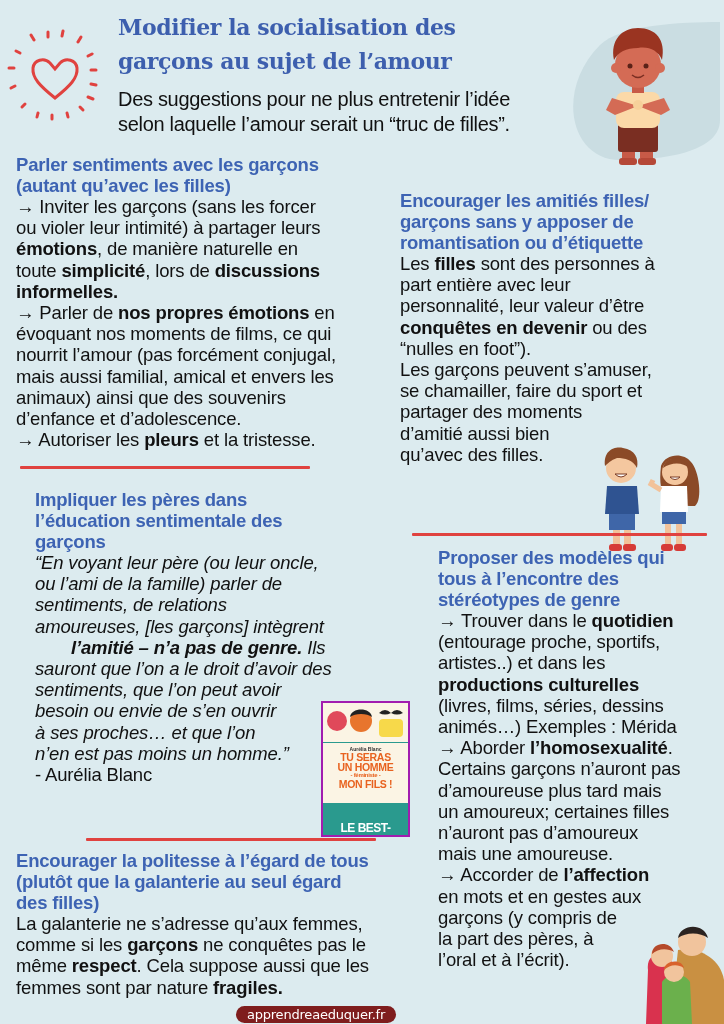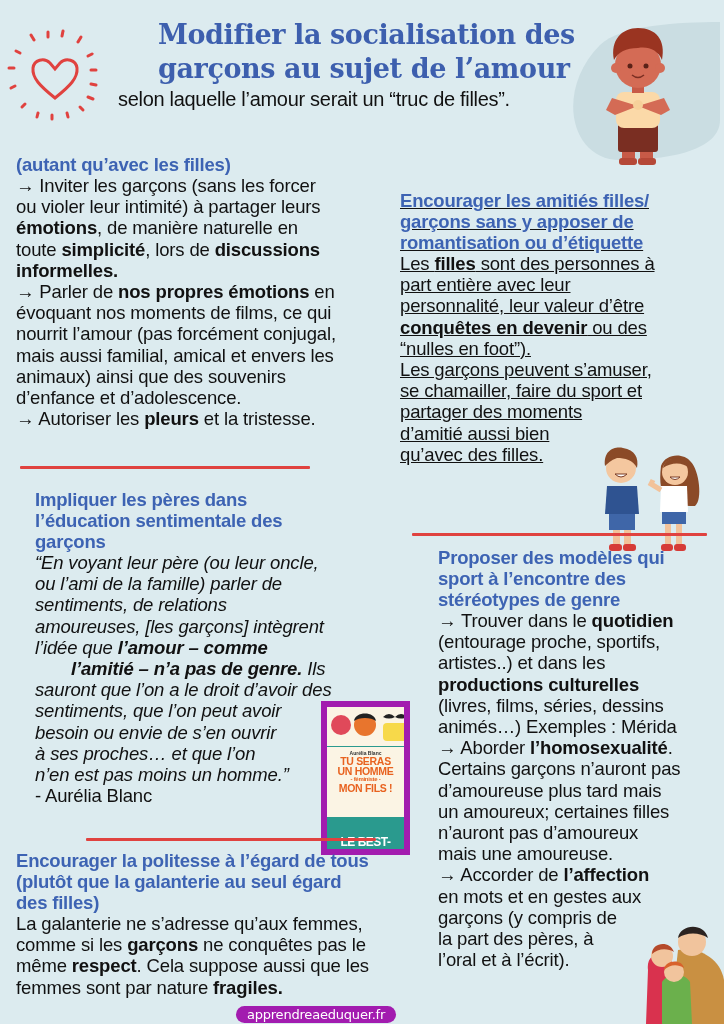--- a/index.html
+++ b/index.html
@@ -5,72 +5,72 @@
   * { box-sizing: border-box; margin: 0; padding: 0; }
   html, body { width: 724px; height: 1024px; overflow: hidden; }
   body {
     background: #dcebef;
     font-family: "Liberation Sans", sans-serif;
     color: #111;
     position: relative;
   }
   .abs { position: absolute; }
   .title {
-    left: 118px; top: 18px; width: 440px;
+    left: 118px; top: 10px; width: 440px;
     font-family: "DejaVu Serif", serif;
     font-weight: bold; color: #3d5fae;
-    font-size: 27px; line-height: 34px; letter-spacing: -0.4px; margin-left: 40px;
+    font-size: 22px; line-height: 34px; letter-spacing: -0.4px;
   }
   .subtitle {
     left: 118px; top: 87px; width: 440px;
     font-size: 20px; line-height: 25px; color: #111;
     letter-spacing: -0.3px;
   }
   .h {
     color: #3d63b3; font-weight: bold;
     font-size: 18.5px; line-height: 21px; letter-spacing: -0.2px;
   }
   .p { font-size: 18.5px; line-height: 21.2px; letter-spacing: -0.15px; }
   .p b { font-weight: bold; }
   .p i { font-style: italic; }
   .rule { height: 3px; background: #e0423f; border-radius: 1px; }
 
   .s1 { left: 16px; top: 154px; width: 360px; }
-  .s2 { left: 400px; top: 190px; width: 320px; text-decoration: underline; }
+  .s2 { left: 400px; top: 190px; width: 320px; }
   .s3 { left: 35px; top: 489px; width: 340px; }
   .s4 { left: 16px; top: 850px; width: 400px; }
   .s5 { left: 438px; top: 547px; width: 286px; }
 
   .heart-wrap { left: 0; top: 20px; width: 110px; height: 110px; }
   .boy-wrap { left: 560px; top: 10px; width: 164px; height: 160px; }
   .kids-wrap { left: 595px; top: 440px; width: 120px; height: 118px; }
   .family-wrap { left: 640px; top: 920px; width: 84px; height: 104px; }
 
   .book {
-    left: 321px; top: 701px; width: 89px; height: 154px;
-    background: #fbf4e4; border: 6px solid #a21caf;
+    left: 321px; top: 701px; width: 89px; height: 136px;
+    background: #fbf4e4; border: 2px solid #a21caf;
     overflow: hidden;
   }
   .book .top { height: 40px; background: #fbf4e4; position: relative; border-bottom: 1px solid #2a9a8e; }
   .book .author { font-size: 5px; text-align: center; font-weight: bold; margin-top: 3px; color:#333; }
   .book .bt {
     font-family: "Liberation Sans", sans-serif; font-weight: bold; color: #e8621f;
     text-align: center; font-size: 10.5px; line-height: 10px; letter-spacing: -0.3px;
   }
   .book .bt.small { font-size: 6px; line-height: 7px; }
   .book .badge {
     position: absolute; left: 0; bottom: 0; width: 100%; height: 32px;
     background: #2a9a8e; color: #fff; text-align: center;
   }
   .book .badge .l1 { font-size: 12px; font-weight: bold; line-height: 15px; margin-top: 18px; letter-spacing: -0.5px; }
   .book .badge .l2 { font-size: 5px; line-height: 7px; }
 
   .footer-pill {
     left: 236px; top: 1006px; width: 160px; height: 17px;
-    background: #a21caf; color: #fff; border-radius: 9px;
+    background: #7f1d1d; color: #fff; border-radius: 9px;
     font-size: 13px; line-height: 17px; text-align: center;
     font-family: "DejaVu Sans", sans-serif; letter-spacing: -0.2px;
   }
 </style>
 </head>
 <body>
 
 <div class="abs heart-wrap">
   <svg width="110" height="110" viewBox="0 0 110 110">
     <g stroke="#e0423f" stroke-width="3" stroke-linecap="round" fill="none">
@@ -93,20 +93,21 @@
       <line x1="83" y1="90" x2="80" y2="87"></line>
     </g>
   </svg>
 </div>
 
 <div class="abs title">
   <div>Modifier la socialisation des</div>
   <div>garçons au sujet de l’amour</div>
 </div>
 <div class="abs subtitle">
+  <div>Des suggestions pour ne plus entretenir l’idée</div>
   <div>selon laquelle l’amour serait un “truc de filles”.</div>
 </div>
 
 <div class="abs boy-wrap">
   <svg width="164" height="160" viewBox="0 0 164 160">
     <path d="M60 150 C10 150 -5 80 40 35 C60 15 120 12 160 12 L160 110 C160 140 110 150 60 150 Z" fill="#cadde2"></path>
     <rect x="62" y="118" width="13" height="30" fill="#c75a47"></rect>
     <rect x="80" y="118" width="13" height="30" fill="#c75a47"></rect>
     <rect x="59" y="148" width="18" height="7" rx="3" fill="#b54837"></rect>
     <rect x="78" y="148" width="18" height="7" rx="3" fill="#b54837"></rect>
@@ -121,20 +122,21 @@
     <circle cx="100" cy="58" r="5" fill="#d46b55"></circle>
     <path d="M54 50 C50 30 62 18 78 18 C96 18 106 30 102 50 C98 40 88 36 78 38 C66 38 58 42 54 50 Z" fill="#9a3421"></path>
     <circle cx="70" cy="56" r="2.5" fill="#5a2218"></circle>
     <circle cx="86" cy="56" r="2.5" fill="#5a2218"></circle>
     <path d="M72 65 Q78 70 84 65" stroke="#7a2e22" stroke-width="1.5" fill="none"></path>
   </svg>
 </div>
 
 <div class="abs s1">
   <div class="h">
+    <div>Parler sentiments avec les garçons</div>
     <div>(autant qu’avec les filles)</div>
   </div>
   <div class="p">
       <div><span>→ Inviter les garçons (sans les forcer</span></div>
       <div><span>ou violer leur intimité) à partager leurs</span></div>
       <div><b>émotions</b><span>, de manière naturelle en</span></div>
       <div><span>toute </span><b>simplicité</b><span>, lors de </span><b>discussions</b></div>
       <div><b>informelles.</b></div>
       <div><span>→ Parler de </span><b>nos propres émotions</b><span> en</span></div>
       <div><span>évoquant nos moments de films, ce qui</span></div>
@@ -199,21 +201,20 @@
   <div class="h">
     <div>Impliquer les pères dans</div>
     <div>l’éducation sentimentale des</div>
     <div>garçons</div>
   </div>
   <div class="p" style="width:400px;">
       <div><i> “En voyant leur père (ou leur oncle,</i></div>
       <div><i>ou l’ami de la famille) parler de</i></div>
       <div><i>sentiments, de relations</i></div>
       <div><i>amoureuses, [les garçons] intègrent</i></div>
-      <div><i>l’idée que </i><b style="font-style: italic;">l’amour – comme</b></div>
       <div><b style="font-style: italic; margin-left: 36px;">l’amitié – n’a pas de genre.</b><i> Ils</i></div>
       <div><i>sauront que l’on a le droit d’avoir des</i></div>
       <div><i>sentiments, que l’on peut avoir</i></div>
       <div><i>besoin ou envie de s’en ouvrir</i></div>
       <div><i>à ses proches… et que l’on</i></div>
       <div><i>n’en est pas moins un homme.”</i></div>
       <div><span>- Aurélia Blanc</span></div>
     </div>
 </div>
 
@@ -250,21 +251,21 @@
       <div><span>La galanterie ne s’adresse qu’aux femmes,</span></div>
       <div><span>comme si les </span><b>garçons</b><span> ne conquêtes pas le</span></div>
       <div><span>même </span><b>respect</b><span>. Cela suppose aussi que les</span></div>
       <div><span>femmes sont par nature </span><b>fragiles.</b></div>
     </div>
 </div>
 
 <div class="abs s5">
   <div class="h">
     <div>Proposer des modèles qui</div>
-    <div>sport à l’encontre des</div>
+    <div>tous à l’encontre des</div>
     <div>stéréotypes de genre</div>
   </div>
   <div class="p">
       <div><span>→ Trouver dans le </span><b>quotidien</b></div>
       <div><span>(entourage proche, sportifs,</span></div>
       <div><span>artistes..) et dans les</span></div>
       <div><b>productions culturelles</b></div>
       <div><span>(livres, films, séries, dessins</span></div>
       <div><span>animés…) Exemples : Mérida</span></div>
       <div><span>→ Aborder </span><b>l’homosexualité</b><span>.</span></div>

